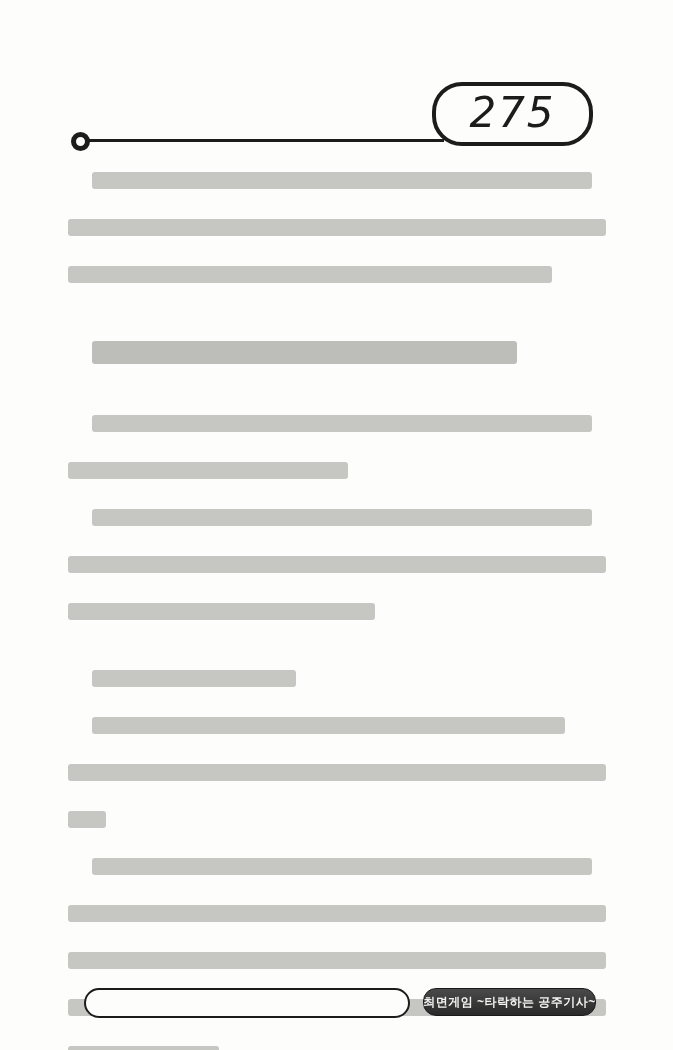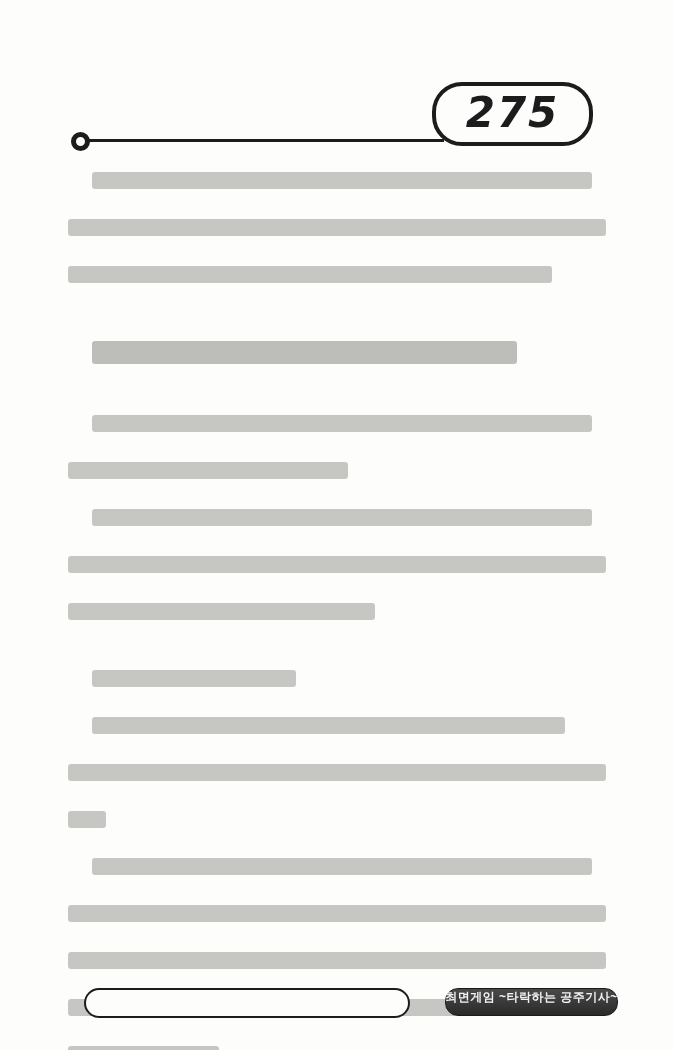--- a/index.html
+++ b/index.html
@@ -30,21 +30,21 @@
   .pagenum-pill{
     position:absolute;left:432px;top:82px;
     width:153px;height:56px;
     background:#fdfdfc;
     border:4px solid #1c1c1c;
     border-radius:30px;
     display:flex;align-items:center;justify-content:center;
   }
   .pagenum-pill .num{
     font-family:"DejaVu Sans", sans-serif;
-    font-style:italic;font-weight:700;
+    font-style:italic;font-weight:400;
     font-size:42px;line-height:1;
     letter-spacing:2px;
     transform:translateY(-1px);
   }
 
   
   .body-text{
     position:absolute;left:68px;top:162px;
     width:538px;
   }
@@ -69,21 +69,21 @@
     background:#fdfdfc;
     border:2px solid #1c1c1c;
     border-radius:15px;
   }
   .ftr-badge{
     position:absolute;left:423px;top:988px;
     width:171px;height:26px;
     background:linear-gradient(#4a4a4a,#2a2a2a);
     border:1px solid #1a1a1a;
     border-radius:13px;
-    display:flex;justify-content:center;margin-left:22px;
+    display:flex;align-items:center;justify-content:center;
   }
   .ftr-badge .t{
     font-family:"Liberation Sans", sans-serif;
     font-size:12px;font-weight:700;
     color:#f2f2f0;
     letter-spacing:0.5px;
     white-space:nowrap;
   }
 </style>
 </head>

